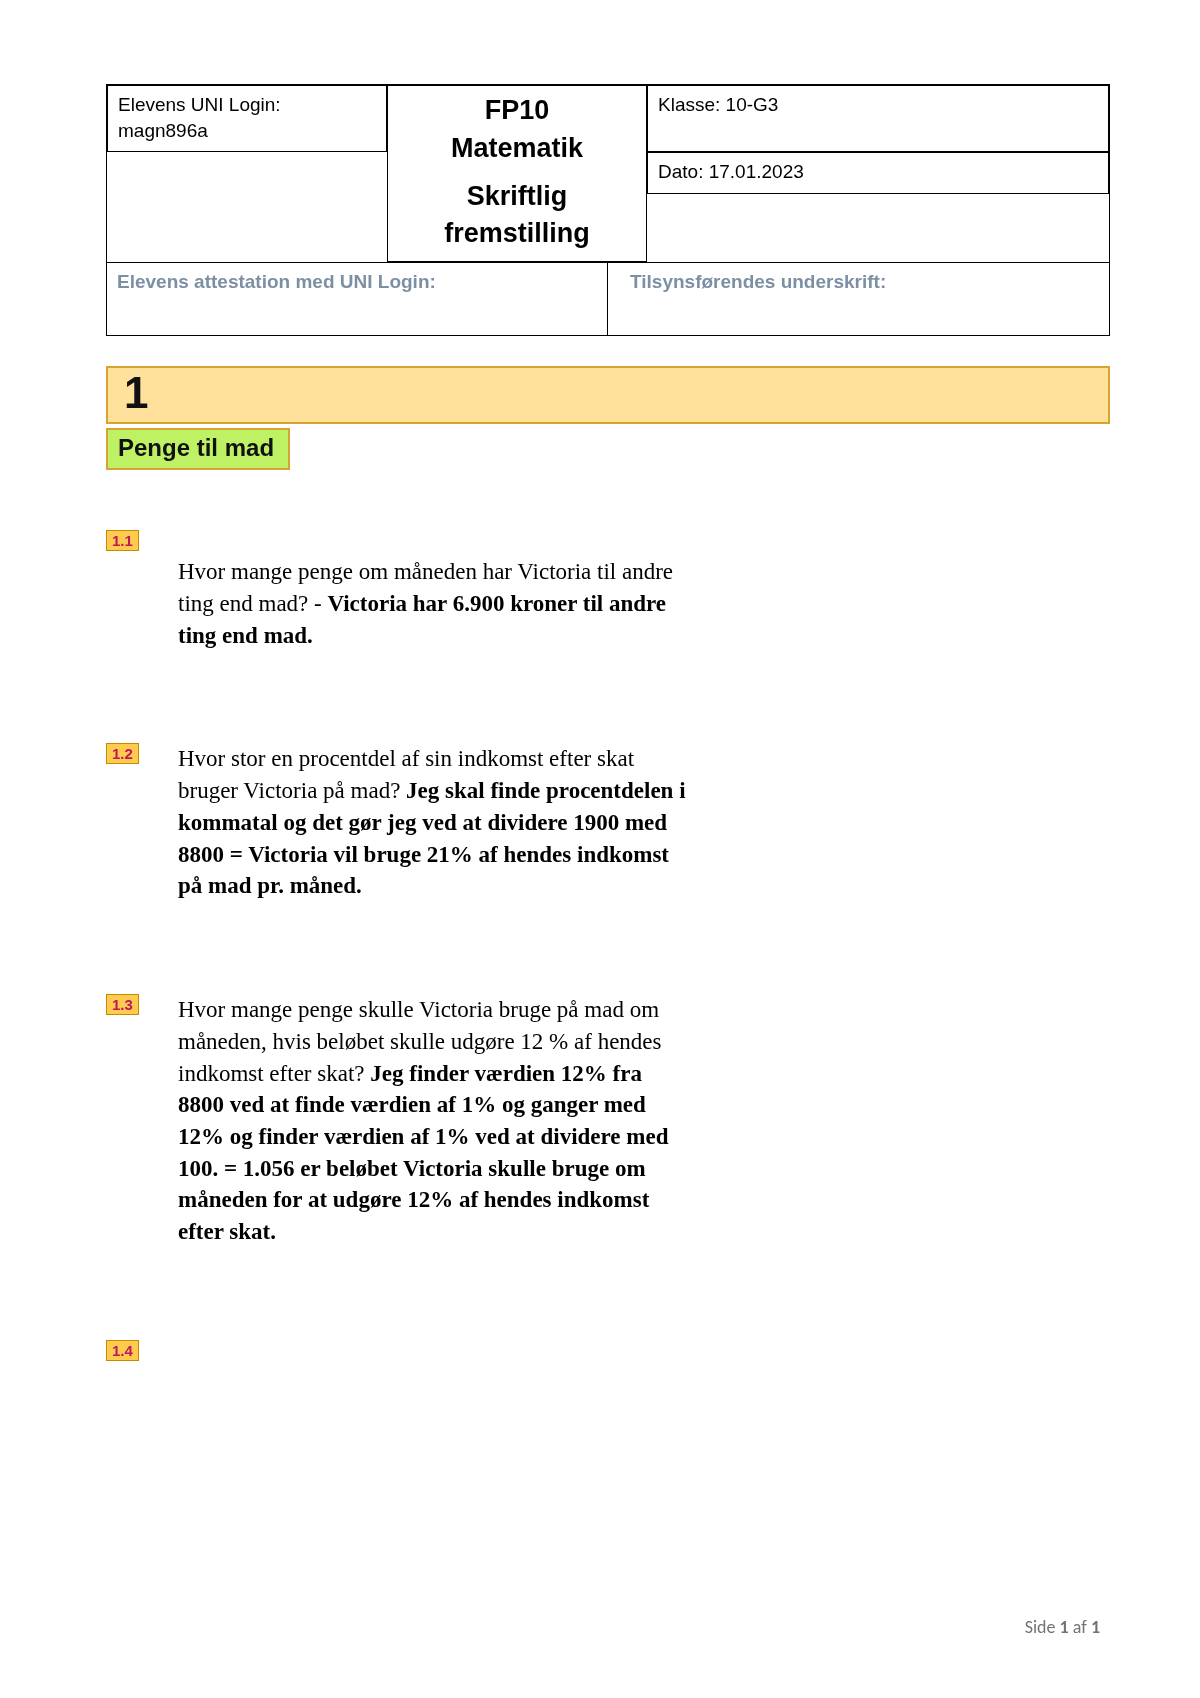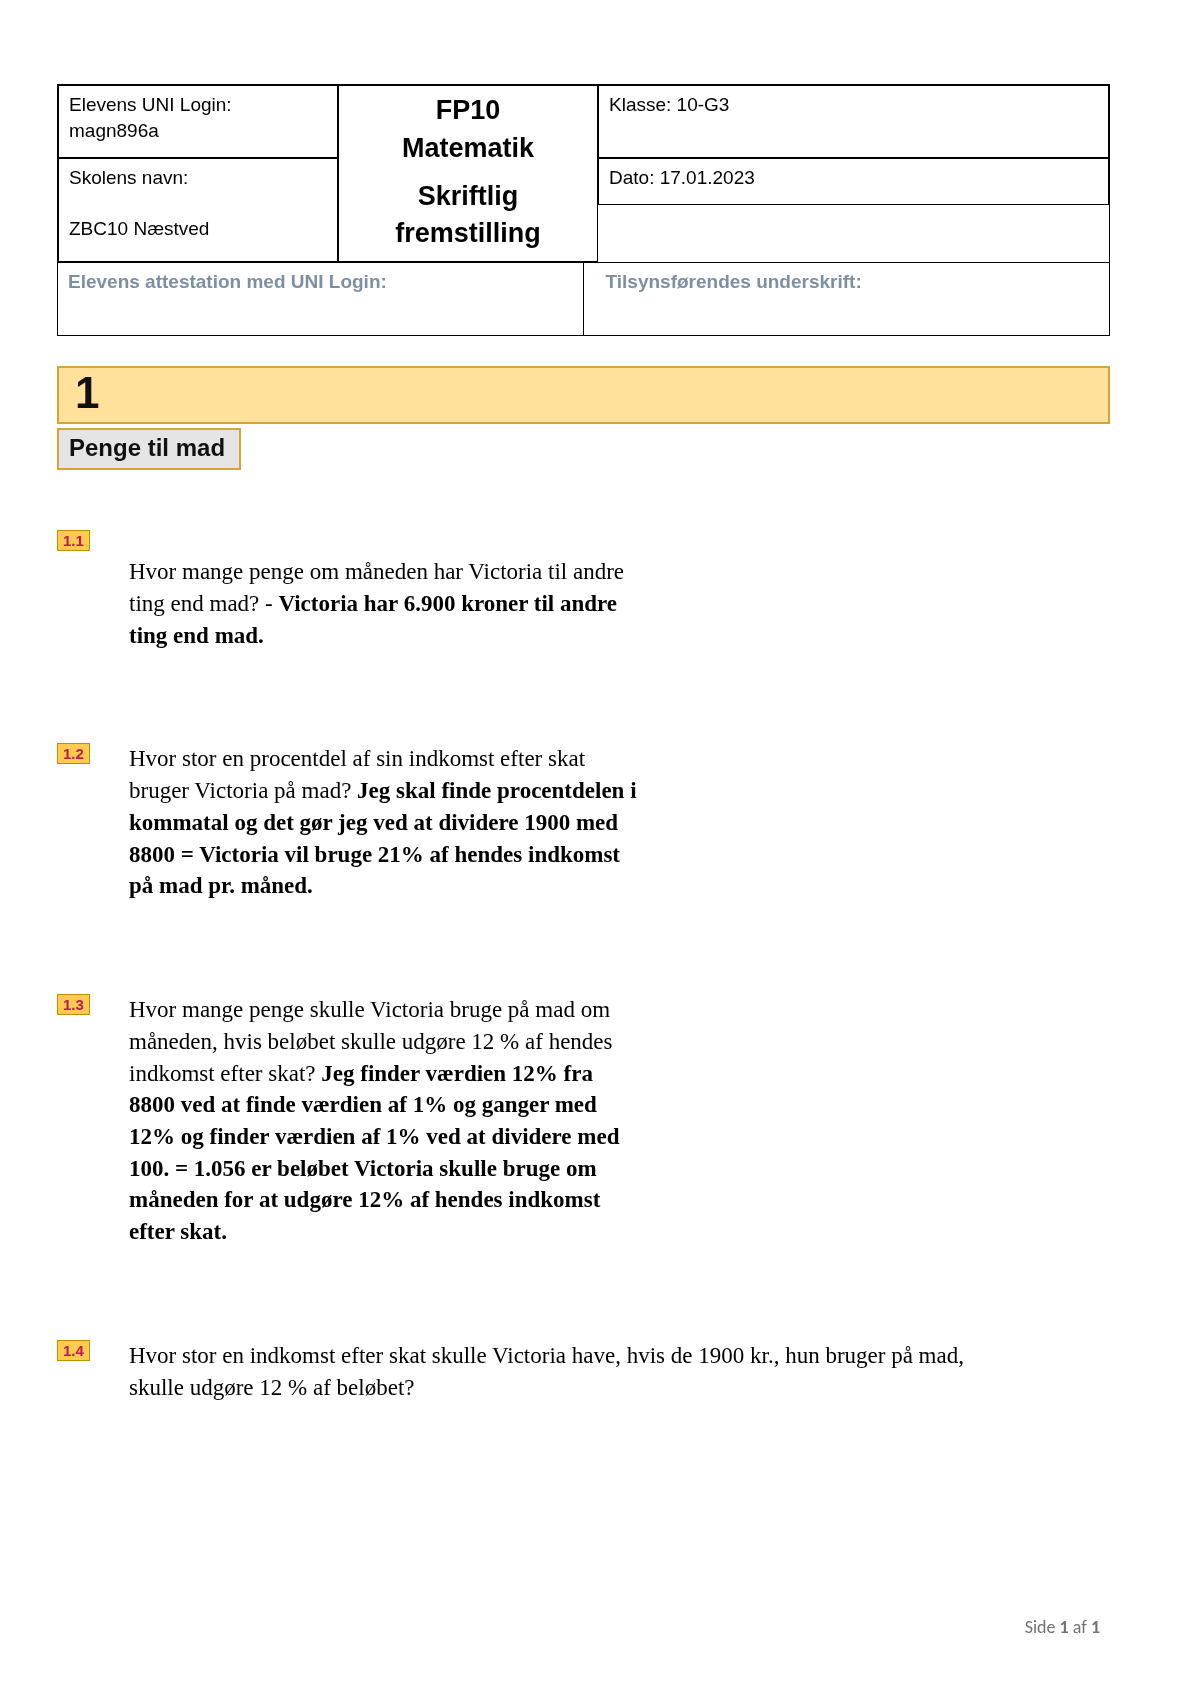--- a/index.html
+++ b/index.html
@@ -5,21 +5,21 @@
   * { box-sizing: border-box; margin: 0; padding: 0; }
   body {
     background: #fff;
     font-family: Georgia, 'Times New Roman', serif;
     color: #000;
     width: 1200px;
     height: 1698px;
     position: relative;
   }
   .page {
-    padding: 84px 90px 60px 57px;
+    padding: 84px 90px 60px 106px;
   }
 
   
   .info-grid {
     border: 1.5px solid #000;
     display: grid;
     grid-template-columns: 280px 260px 1fr;
     grid-template-rows: auto auto auto auto;
     font-family: Verdana, Geneva, sans-serif;
     font-size: 19px;
@@ -65,21 +65,21 @@
     border: 2px solid #d6a42f;
     background: #ffe19c;
     font-family: Arial, Helvetica, sans-serif;
     font-size: 44px;
     font-weight: 700;
     padding: 0px 16px 4px 16px;
     color: #111;
   }
   .section-title {
     display: inline-block;
-    background: #e5e5e5;
+    background: #bef264;
     border: 2px solid #d6a42f;
     font-family: Arial, Helvetica, sans-serif;
     font-size: 24px;
     font-weight: 700;
     padding: 4px 14px 6px 10px;
     margin-top: 4px;
     color: #111;
   }
 
   
@@ -138,24 +138,20 @@
     <div class="cell title-cell">
       <span>FP10</span><br>
       <span>Matematik</span><br>
       <div style="height:10px"></div>
       <span>Skriftlig fremstilling</span>
     </div>
     <div class="cell klasse-cell">
       <span>Klasse:</span>
       <span>10-G3</span>
     </div>
-    <div class="cell school-cell">
-      <span>Skolens navn:</span><br><br>
-      <span>ZBC10 Næstved</span>
-    </div>
     <div class="cell dato-cell">
       <span>Dato:</span>
       <span>17.01.2023</span>
     </div>
     <div class="attest-row">
       <div class="attest-cell">Elevens attestation med UNI Login:</div>
       <div class="attest-cell">Tilsynsførendes underskrift:</div>
     </div>
   </div>
 
@@ -188,23 +184,20 @@
       </div>
       <div class="q-body">
         <span>Hvor mange penge skulle Victoria bruge på mad om måneden, hvis beløbet skulle udgøre 12 % af hendes indkomst efter skat? </span><span class="bold">Jeg finder værdien 12% fra 8800 ved at finde værdien af 1% og ganger med 12% og finder værdien af 1% ved at dividere med 100.  = 1.056 er beløbet Victoria skulle bruge om måneden for at udgøre 12% af hendes indkomst efter skat.</span>
       </div>
     </div>
 
     <div class="q">
       <div>
         <span class="q-num">1.4</span>
       </div>
-      <div class="q-body full">
-        <span>Hvor stor en indkomst efter skat skulle Victoria have, hvis de 1900 kr., hun bruger på mad, skulle udgøre 12 % af beløbet?</span>
-      </div>
     </div>
 
   </div>
 
 </div>
 
 <div class="footer">
   <span>Side </span><b>1</b><span> af </span><b>1</b>
 </div>
 

